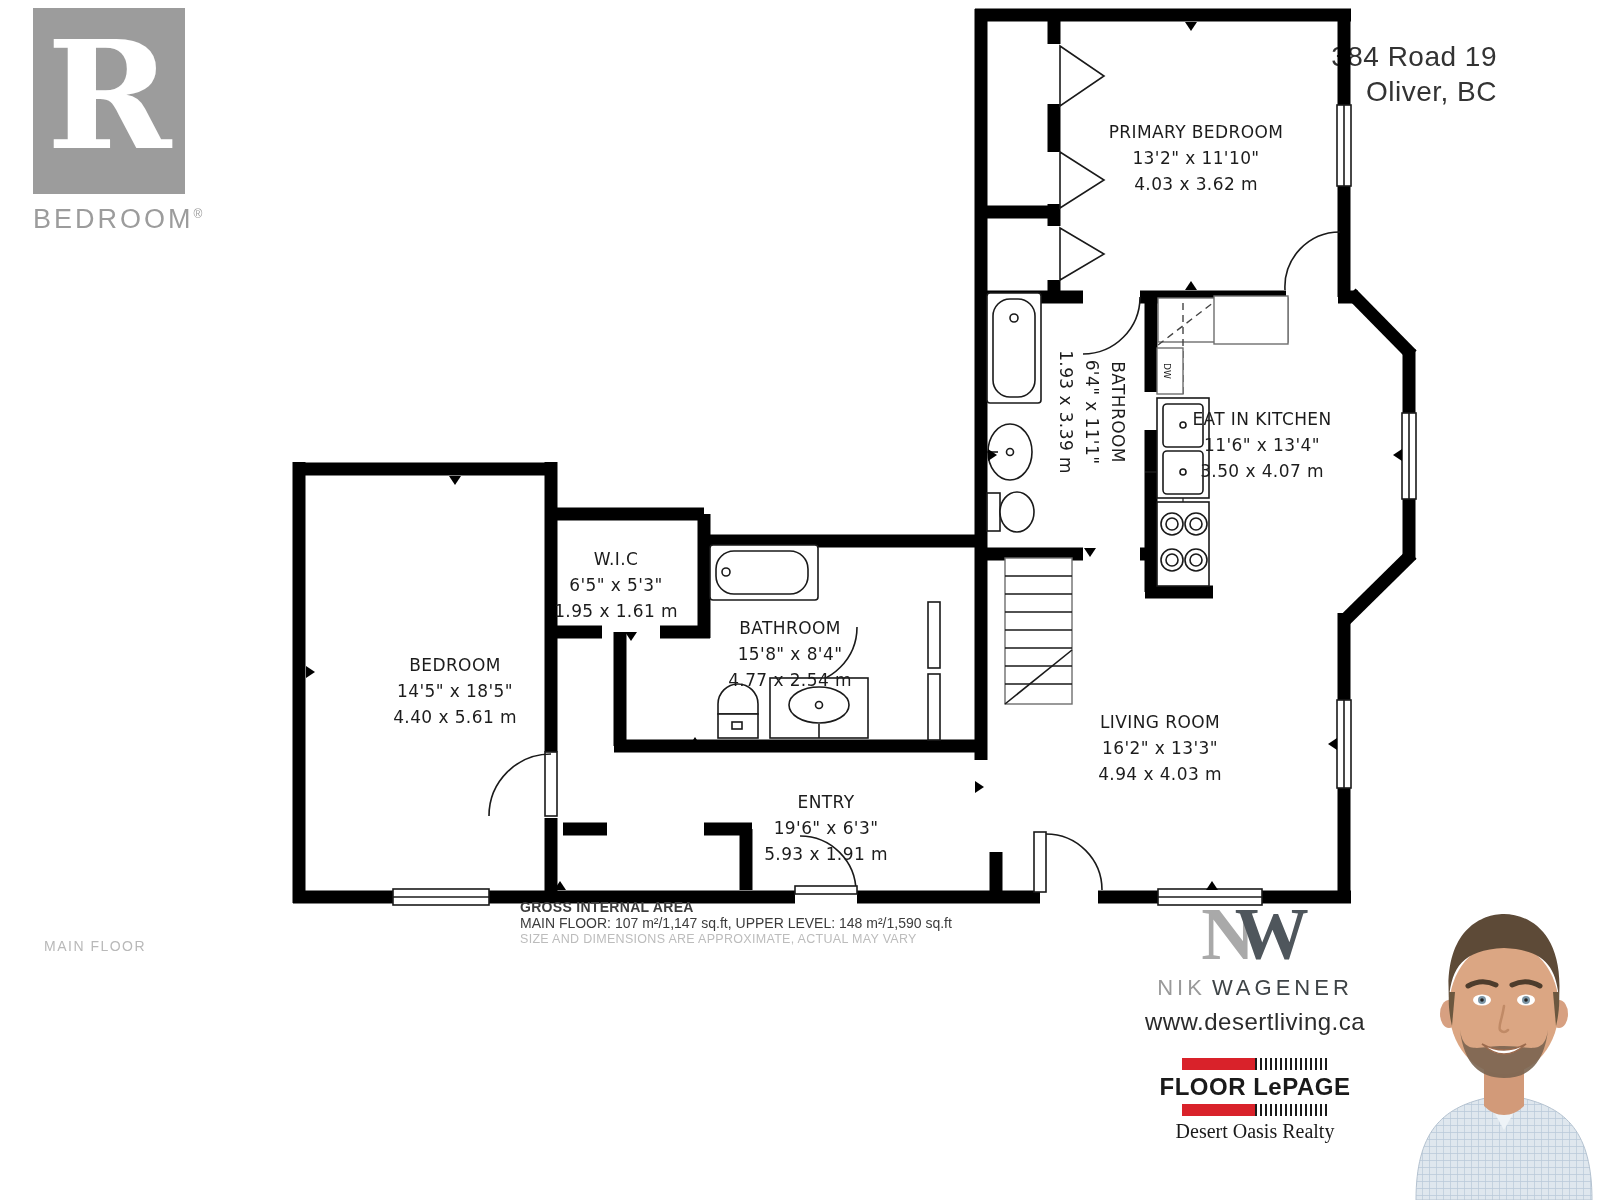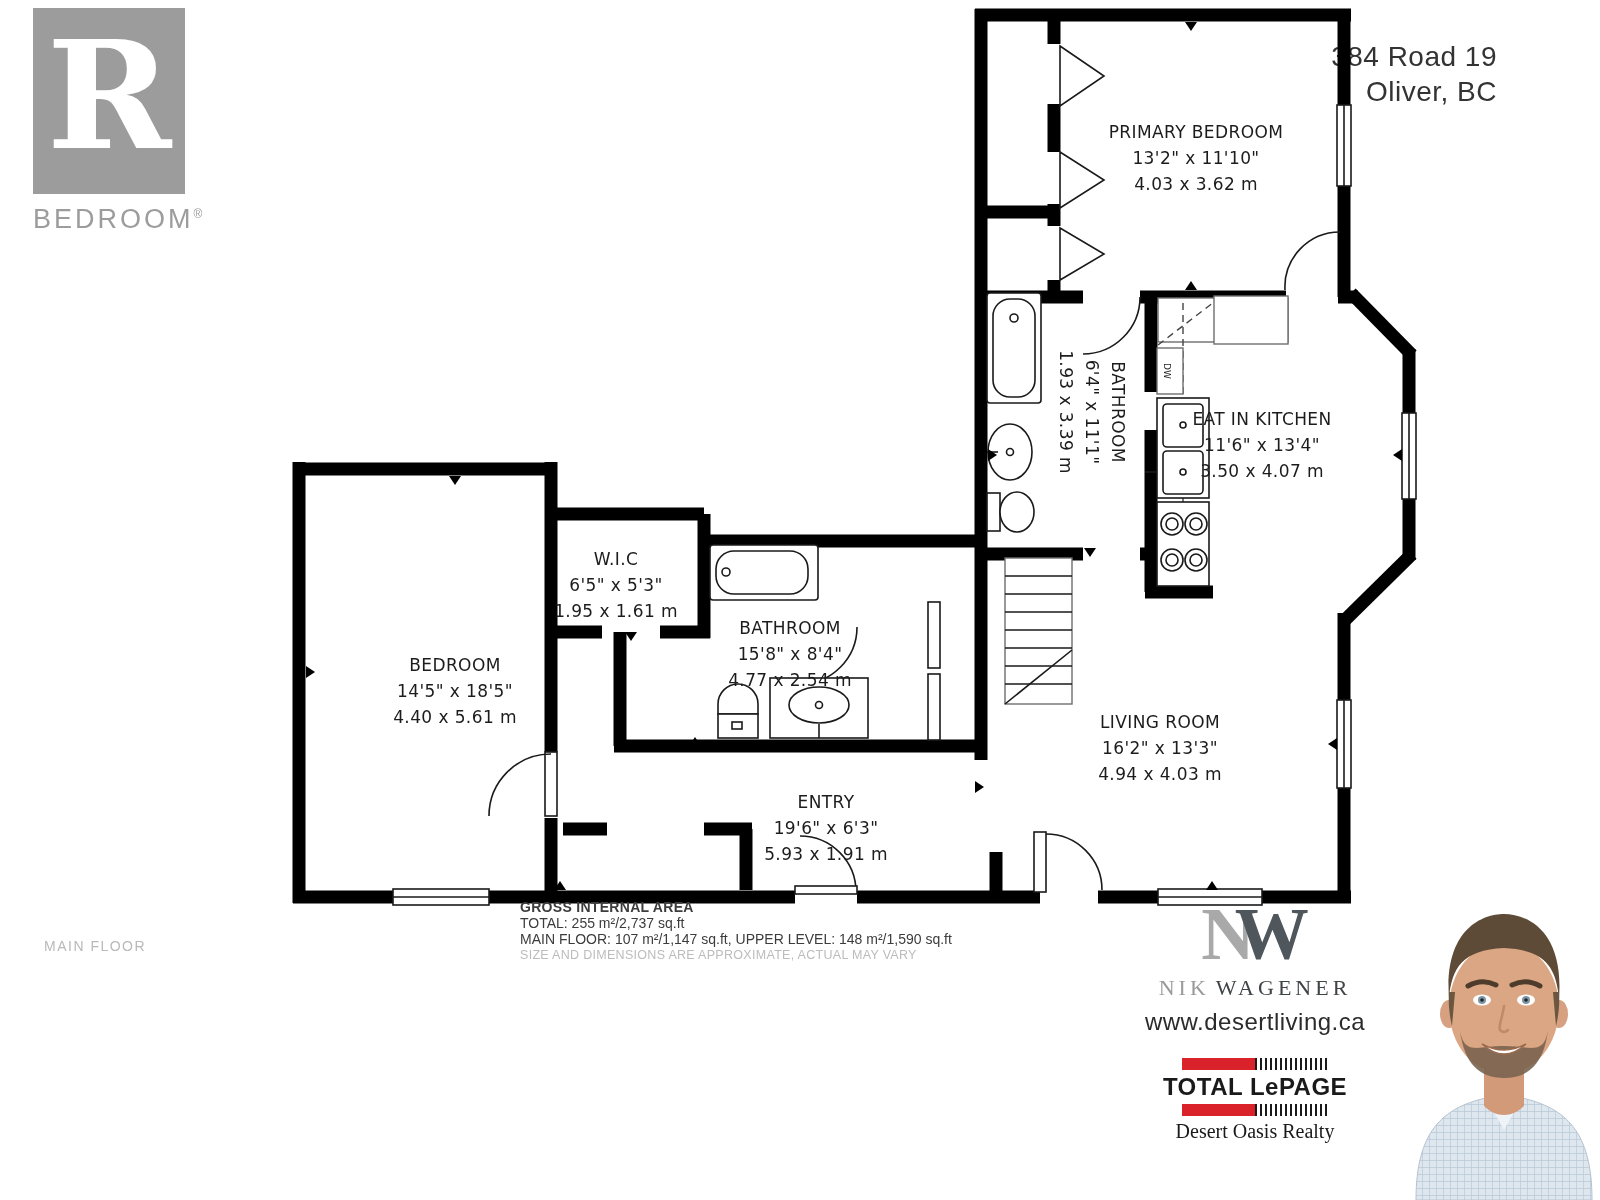--- a/index.html
+++ b/index.html
@@ -29,21 +29,21 @@
       color:#3c3c3c; font-size:14px; line-height:1.08; }
   .area-summary .t { font-weight:bold; letter-spacing:.3px; }
   .area-summary .b { margin-top:1px; }
   .area-summary .d { color:#bcbcbc; font-size:12.5px; margin-top:2px; letter-spacing:.3px; }
 
   
   .agent-col { position:absolute; left:1085px; top:905px; width:340px; text-align:center; }
   .monogram { height:62px; line-height:58px; font-family:"Liberation Serif", serif; }
   .monogram .n { font-size:74px; color:#a9a9a9; font-weight:bold; }
   .monogram .w { font-size:74px; color:#4f565c; font-weight:bold; margin-left:-20px; }
-  .agent-name { margin-top:8px; font-family:Liberation Serif, serif; font-size:22px; letter-spacing:4px; }
+  .agent-name { margin-top:8px; font-family:Liberation Sans, sans-serif; font-size:22px; letter-spacing:4px; }
   .agent-name .first { color:#9a9a9a; }
   .agent-name .last { color:#3f4447; margin-left:6px; }
   .agent-phone { margin-top:46px; font-size:24px; font-weight:500; color:#2b2b2b; letter-spacing:.5px; }
   .agent-site  { margin-top:7px; font-size:24px; font-weight:500; color:#2b2b2b; letter-spacing:.5px; }
 
   .rlp { margin-top:22px; }
   .rlp-bar { width:146px; height:12px; margin:0 auto; display:flex; }
   .rlp-bar .red { width:50%; height:100%; background:#d9222a; }
   .rlp-bar .stripes { width:50%; height:100%;
       background:repeating-linear-gradient(90deg,#1a1a1a 0 2px,#ffffff 2px 5px); }
@@ -308,42 +308,41 @@
       <g>
         <text class="roomlabel" x="1160" y="728">LIVING ROOM</text>
         <text class="roomlabel" x="1160" y="754">16'2" x 13'3"</text>
         <text class="roomlabel" x="1160" y="780">4.94 x 4.03 m</text>
       </g>
     </g>
   </svg>
 
   <div class="area-summary">
     <div class="t">GROSS INTERNAL AREA</div>
-    <div class="b">TOTAL: 255 m²/2,737 sq.ft</div>
     <div class="b">MAIN FLOOR: 107 m²/1,147 sq.ft, UPPER LEVEL: 148 m²/1,590 sq.ft</div>
     <div class="d">SIZE AND DIMENSIONS ARE APPROXIMATE, ACTUAL MAY VARY</div>
   </div>
 
   <div class="floor-label">MAIN FLOOR</div>
 
   <div class="agent-col">
     <div class="monogram">
       <span class="n">N</span><span class="w">W</span>
     </div>
     <div class="agent-name">
       <span class="first">NIK</span><span class="last">WAGENER</span>
     </div>
     <div class="agent-site">www.desertliving.ca</div>
 
     <div class="rlp">
       <div class="rlp-bar">
           <div class="red"></div>
           <div class="stripes"></div>
         </div>
-      <div class="rlp-word">TOTAL LePAGE</div>
+      <div class="rlp-word">FLOOR LePAGE</div>
       <div class="rlp-bar">
           <div class="red"></div>
           <div class="stripes"></div>
         </div>
       <div class="rlp-office">Desert Oasis Realty</div>
 
     </div>
   </div>
 
   <div class="headshot">

